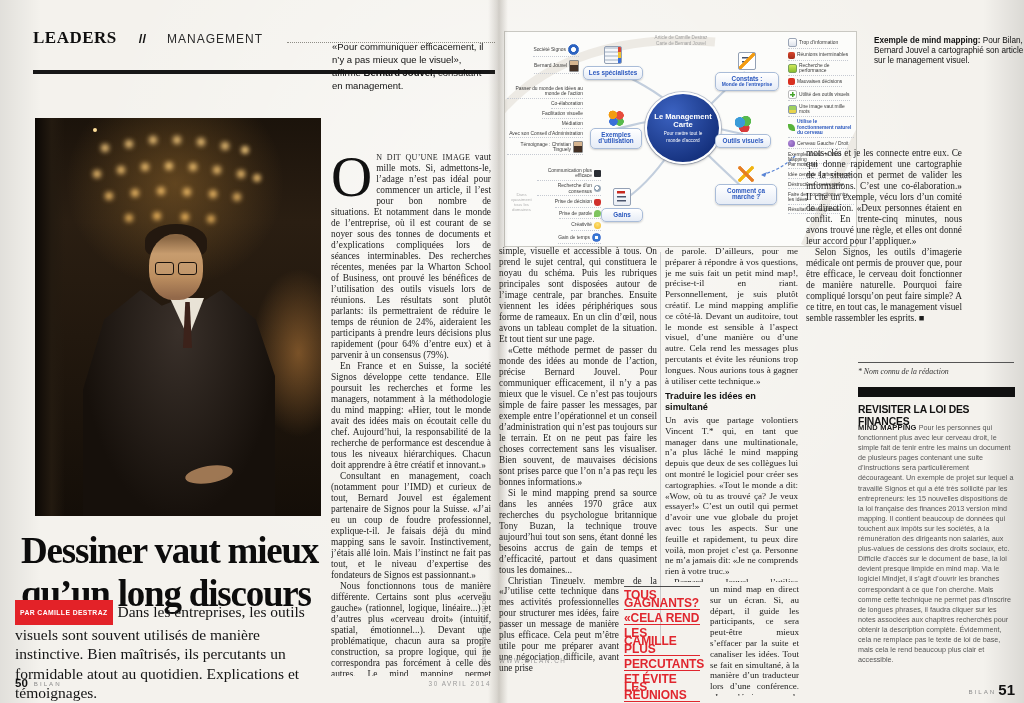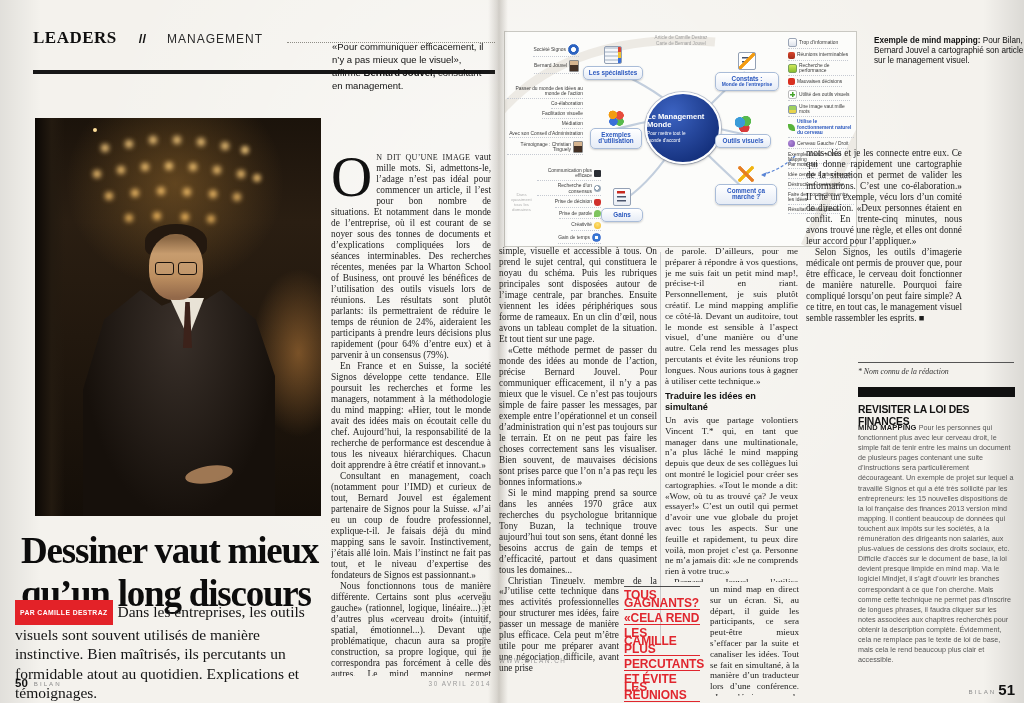--- a/index.html
+++ b/index.html
@@ -85,21 +85,21 @@
   #foot-right b{font-size:15px;letter-spacing:0;color:#111;margin-left:2px;vertical-align:-1px;}
 
   
   .mindmap{position:absolute;left:504px;top:31px;width:351px;height:214px;background:#fcfcfa;
     border:1px solid #c9c8c2;font-family:"Liberation Sans",sans-serif;overflow:hidden;}
   .mm-links{position:absolute;left:0;top:0;}
   .mm-credit{position:absolute;left:133px;top:3px;width:86px;text-align:center;font-size:4.6px;
     line-height:5.6px;color:#a0a0a0;}
   .mm-center{position:absolute;left:140px;top:60px;width:72px;height:68px;border-radius:50%;
     background:radial-gradient(circle at 35% 28%, #3c63c2, #14307c 78%);border:2px solid #fff;
-    box-shadow:0 1px 3px rgba(0,0,0,.35), 0 0 0 1px #c5cddc;color:#fff;
+    box-shadow:0 1px 3px rgba(0,0,0,.35), 0 0 0 1px #c5cddc;color:#fff;text-align:center;
     display:flex;flex-direction:column;justify-content:center;}
   .mm-center .t{font-weight:bold;font-size:7.6px;line-height:8.4px;}
   .mm-center .s{font-size:4.7px;line-height:5.4px;margin-top:1.5px;}
   .mm-node{position:absolute;text-align:center;}
   .mm-label{display:block;border:1.5px solid #a9bcd8;border-radius:5px;background:linear-gradient(#ffffff,#e6ecf6);
     padding:2.5px 3px;box-shadow:0 1px 2px rgba(0,0,0,.18);color:#2b58be;font-weight:bold;
     font-size:6.3px;line-height:6.9px;}
   .mm-label .sub{display:block;font-size:4.9px;line-height:5.4px;font-weight:bold;}
   .nic{width:16px;height:16px;margin:0 auto 2px;border-radius:2px;}
   .nic-notebook{border:1px solid #93a0b4;background:
@@ -239,21 +239,21 @@
       <path d="M290,124 C280,134 268,140 256,143" stroke="#5b86d6" stroke-width="1.2" fill="none" stroke-dasharray="3,2"></path>
       <path d="M256,143 l6,-3 l-2,5 z" fill="#5b86d6"></path>
     </svg>
     <div class="mm-credit">
       <div>Article de Camille Destraz</div>
       <div>Carte de Bernard Jouvel</div>
     </div>
 
     <div class="mm-center">
       <div class="t">Le Management</div>
-      <div class="t">Monde</div>
+      <div class="t">Carte</div>
       <div class="s">Pour mettre tout le</div>
       <div class="s">monde d’accord</div>
     </div>
 
     <div class="mm-node" style="left:78px;top:14px;width:60px;">
       <div class="nic nic-notebook"></div>
       <span class="mm-label">Les spécialistes</span>
     </div>
     <div class="mm-node" style="left:85px;top:78px;width:52px;">
       <div class="nic nic-puzzle"></div>

